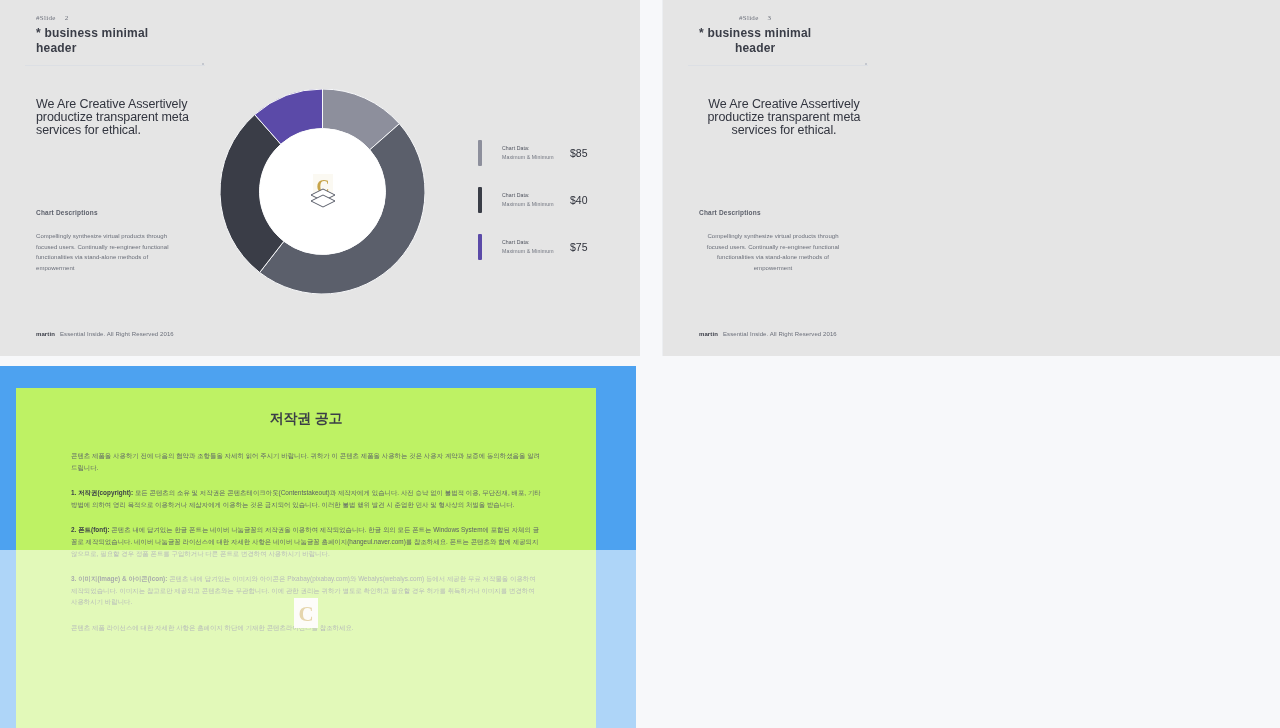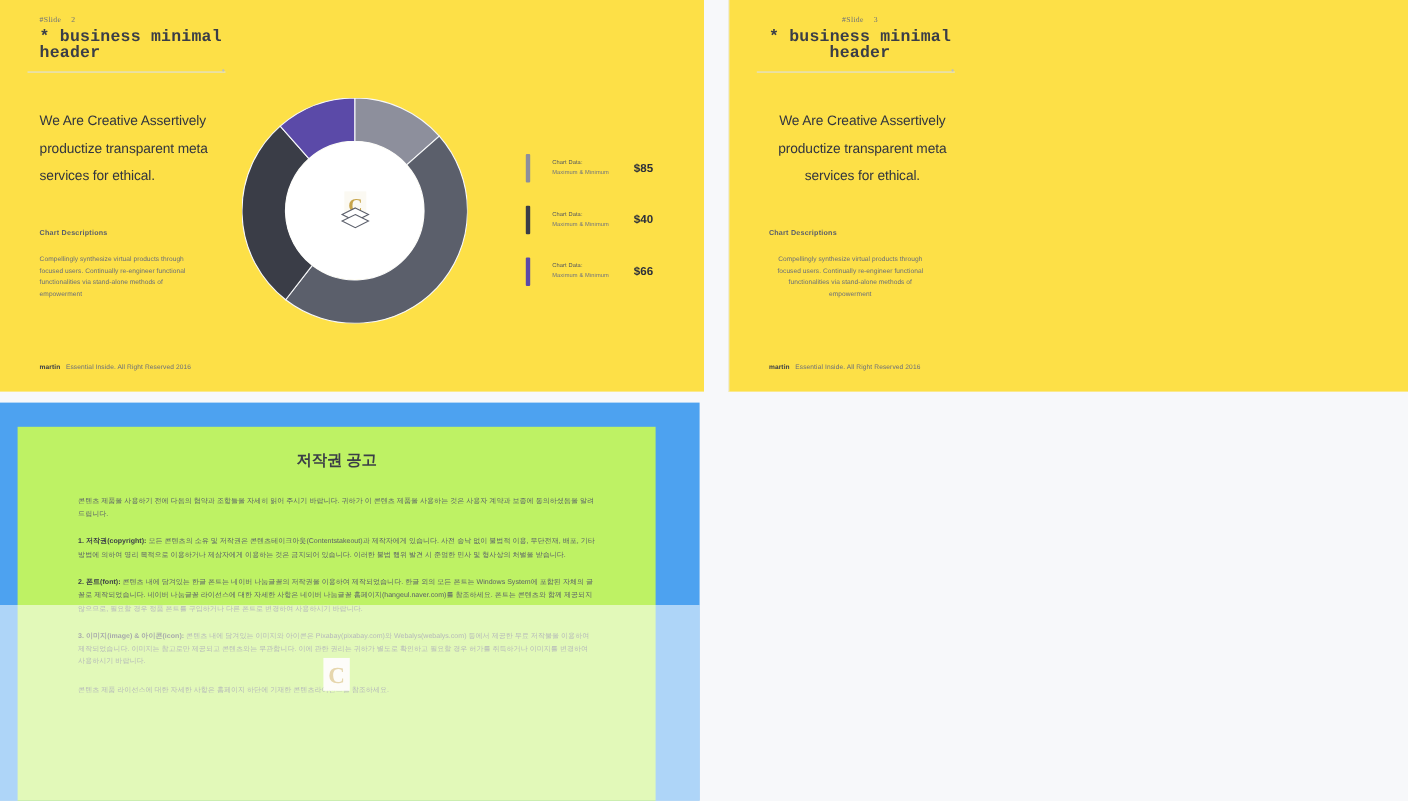--- a/index.html
+++ b/index.html
@@ -7,48 +7,48 @@
     width: 1280px; height: 728px;
     background: #f7f8fa;
     font-family: "Liberation Sans", sans-serif;
     overflow: hidden;
   }
   #root { position: relative; width: 1280px; height: 728px; background: #f7f8fa; }
 
   
   .slide {
     position: absolute; top: 0; height: 356px; width: 640px;
-    background: #fde047;
+    background: #e5e5e5;
   }
   .slide.left  { left: 0; }
   .slide.right { left: 662px; border-left: 1px solid #eceef1; text-align: center; }
 
   .slide-head { position: absolute; left: 36px; top: 14px; }
   .slide-num {
     font-family: "Liberation Serif", serif;
     font-size: 7px; color: #6b6f7a; letter-spacing: .3px;
   }
   .slide-num .n { margin-left: 9px; }
   .slide-title {
-    font-family: Liberation Mono, monospace;
-    font-size: 15px; color: #3a3d47; line-height: 15px;
+    font-family: Liberation Sans, sans-serif;
+    font-size: 12px; color: #3a3d47; line-height: 15px;
     margin-top: 4px; font-weight: 700; letter-spacing: .2px;
   }
   .head-rule {
     position: absolute; left: 25px; top: 65px; width: 180px;
     height: 1px; background: #dcdfe4;
   }
   .head-dot {
     position: absolute; left: 202px; top: 63px; width: 2px; height: 2px;
     background: #b9bdc6; border-radius: 50%;
   }
 
   .headline {
     position: absolute; left: 36px; top: 98px; width: 170px;
-    font-size: 12.5px; line-height: 25px; color: #32353f;
+    font-size: 12.5px; line-height: 13px; color: #32353f;
     font-weight: 400; letter-spacing: -.1px;
   }
   .desc-label {
     position: absolute; left: 36px; top: 209px;
     font-size: 6.5px; color: #5b5f6a; font-weight: 700; letter-spacing: .2px;
   }
   .desc-body {
     position: absolute; left: 36px; top: 231px; width: 148px;
     font-size: 6px; line-height: 10.5px; color: #6a6e79; letter-spacing: .05px;
   }
@@ -74,21 +74,21 @@
     display: flex; align-items: center;
   }
   .legend-swatch {
     width: 4px; height: 26px; border-radius: 1px; flex: none;
   }
   .legend-texts { margin-left: 20px; width: 62px; }
   .legend-t1 { font-size: 5.2px; color: #4f535e; line-height: 9px; letter-spacing: .1px; }
   .legend-t2 { font-size: 5.2px; color: #6f737e; line-height: 9px; letter-spacing: .1px; }
   .legend-value {
     margin-left: 6px; font-size: 10.5px; color: #2d303a;
-    font-weight: 700; width: 30px; text-align: center;
+    font-weight: 400; width: 30px; text-align: left;
   }
 
   
   #notice-frame {
     position: absolute; left: 0; top: 366px; width: 636px; height: 362px;
     background: #4da2f0;
   }
   #notice-frame .fade {
     position: absolute; left: 0; top: 184px; width: 636px; height: 178px;
     background: rgba(255,255,255,.55);
@@ -179,21 +179,21 @@
           <span class="legend-t2" style="display:block">Maximum &amp; Minimum</span>
         </span>
         <span class="legend-value">$40</span>
       </div>
       <div class="legend-row">
         <span class="legend-swatch" style="background:#5b4aa8"></span>
         <span class="legend-texts">
           <span class="legend-t1" style="display:block">Chart Data:</span>
           <span class="legend-t2" style="display:block">Maximum &amp; Minimum</span>
         </span>
-        <span class="legend-value">$66</span>
+        <span class="legend-value">$75</span>
       </div>
     </div>
   </div>
 
   <div class="slide right">
     <div class="slide-head">
       <div class="slide-num">
         <span>#Slide</span><span class="n">3</span>
       </div>
       <div class="slide-title">

